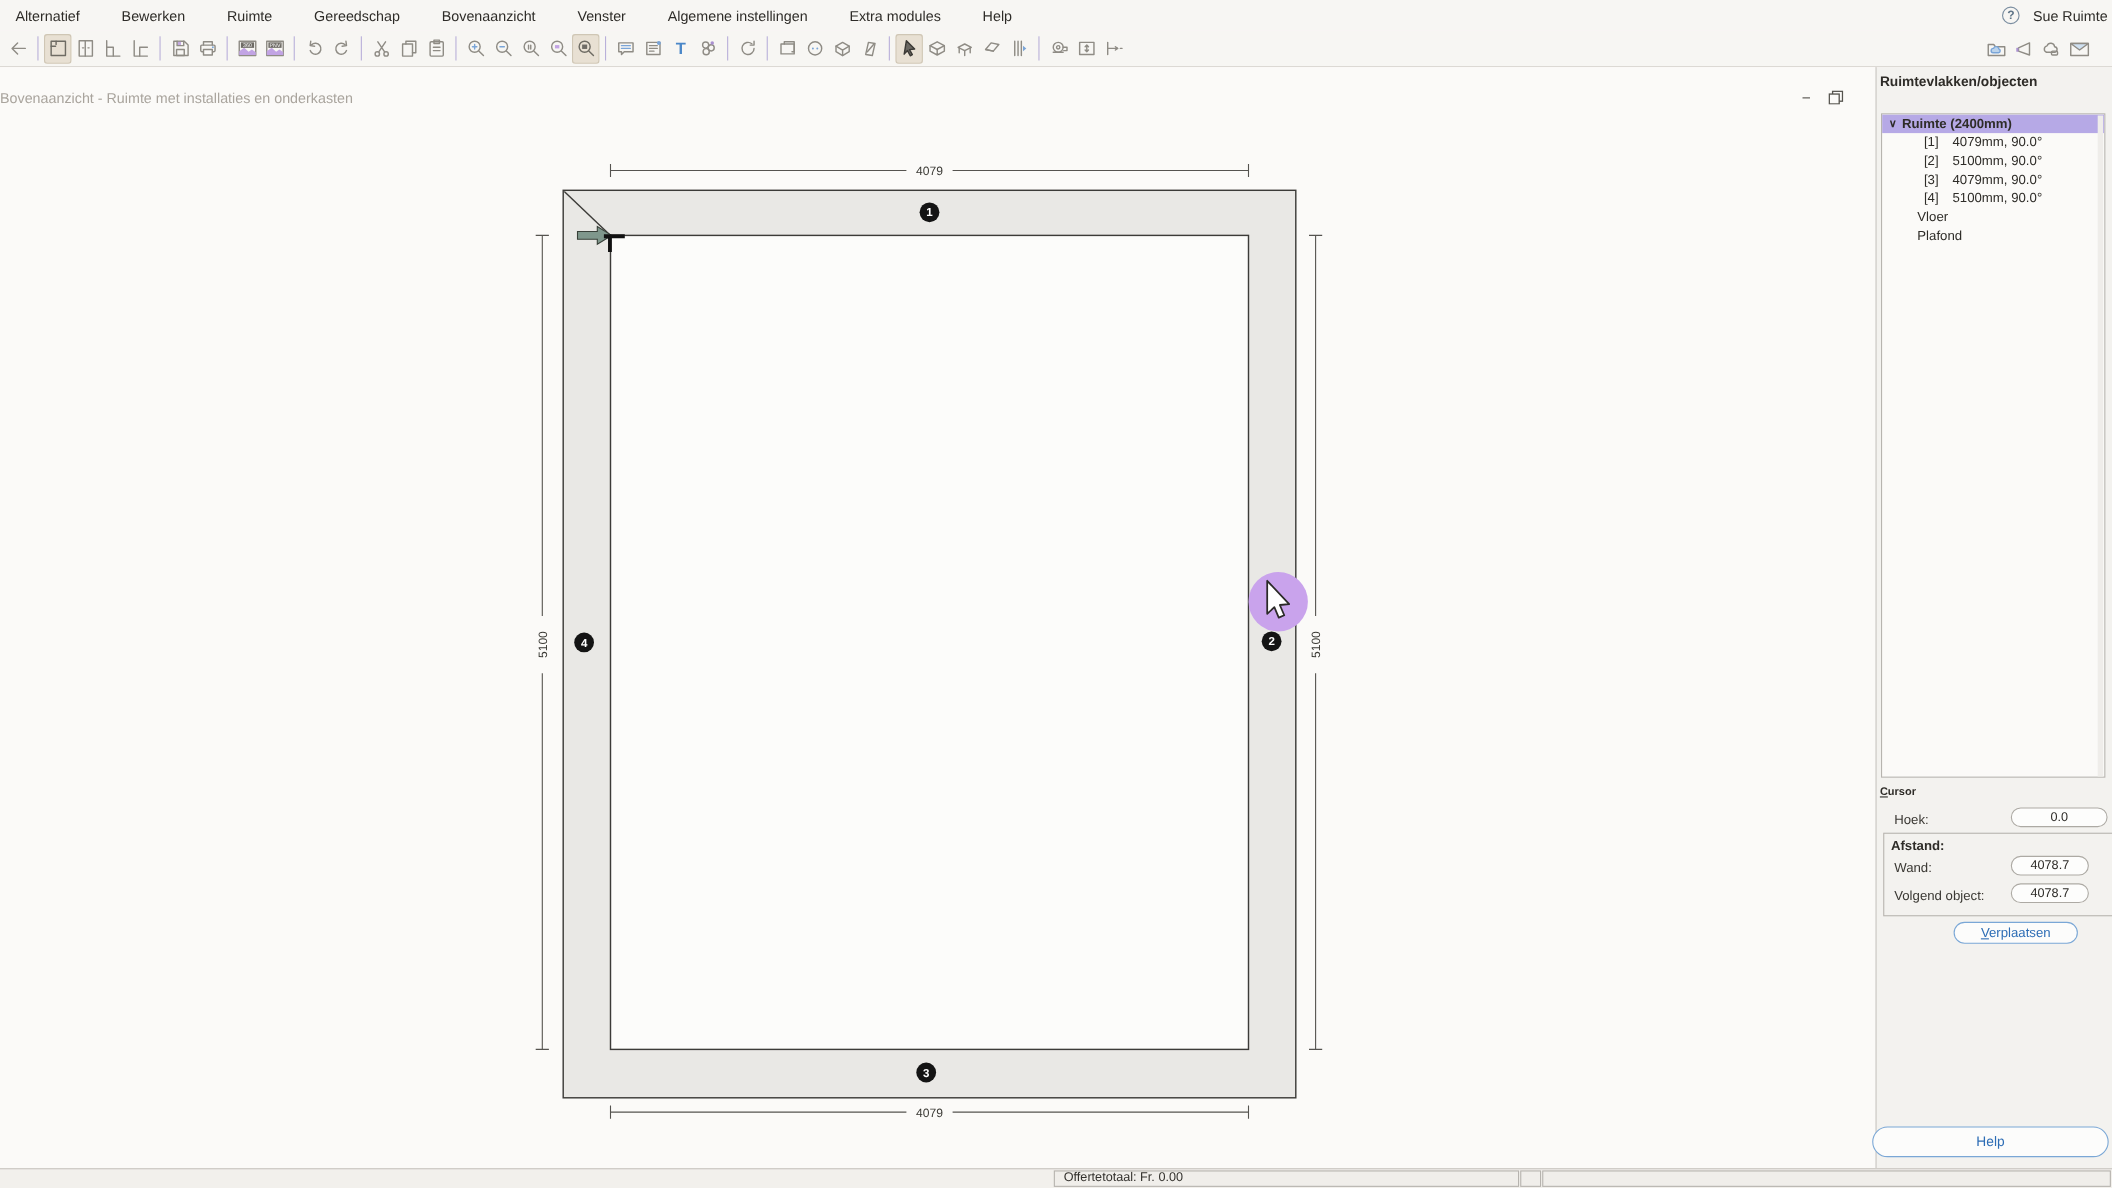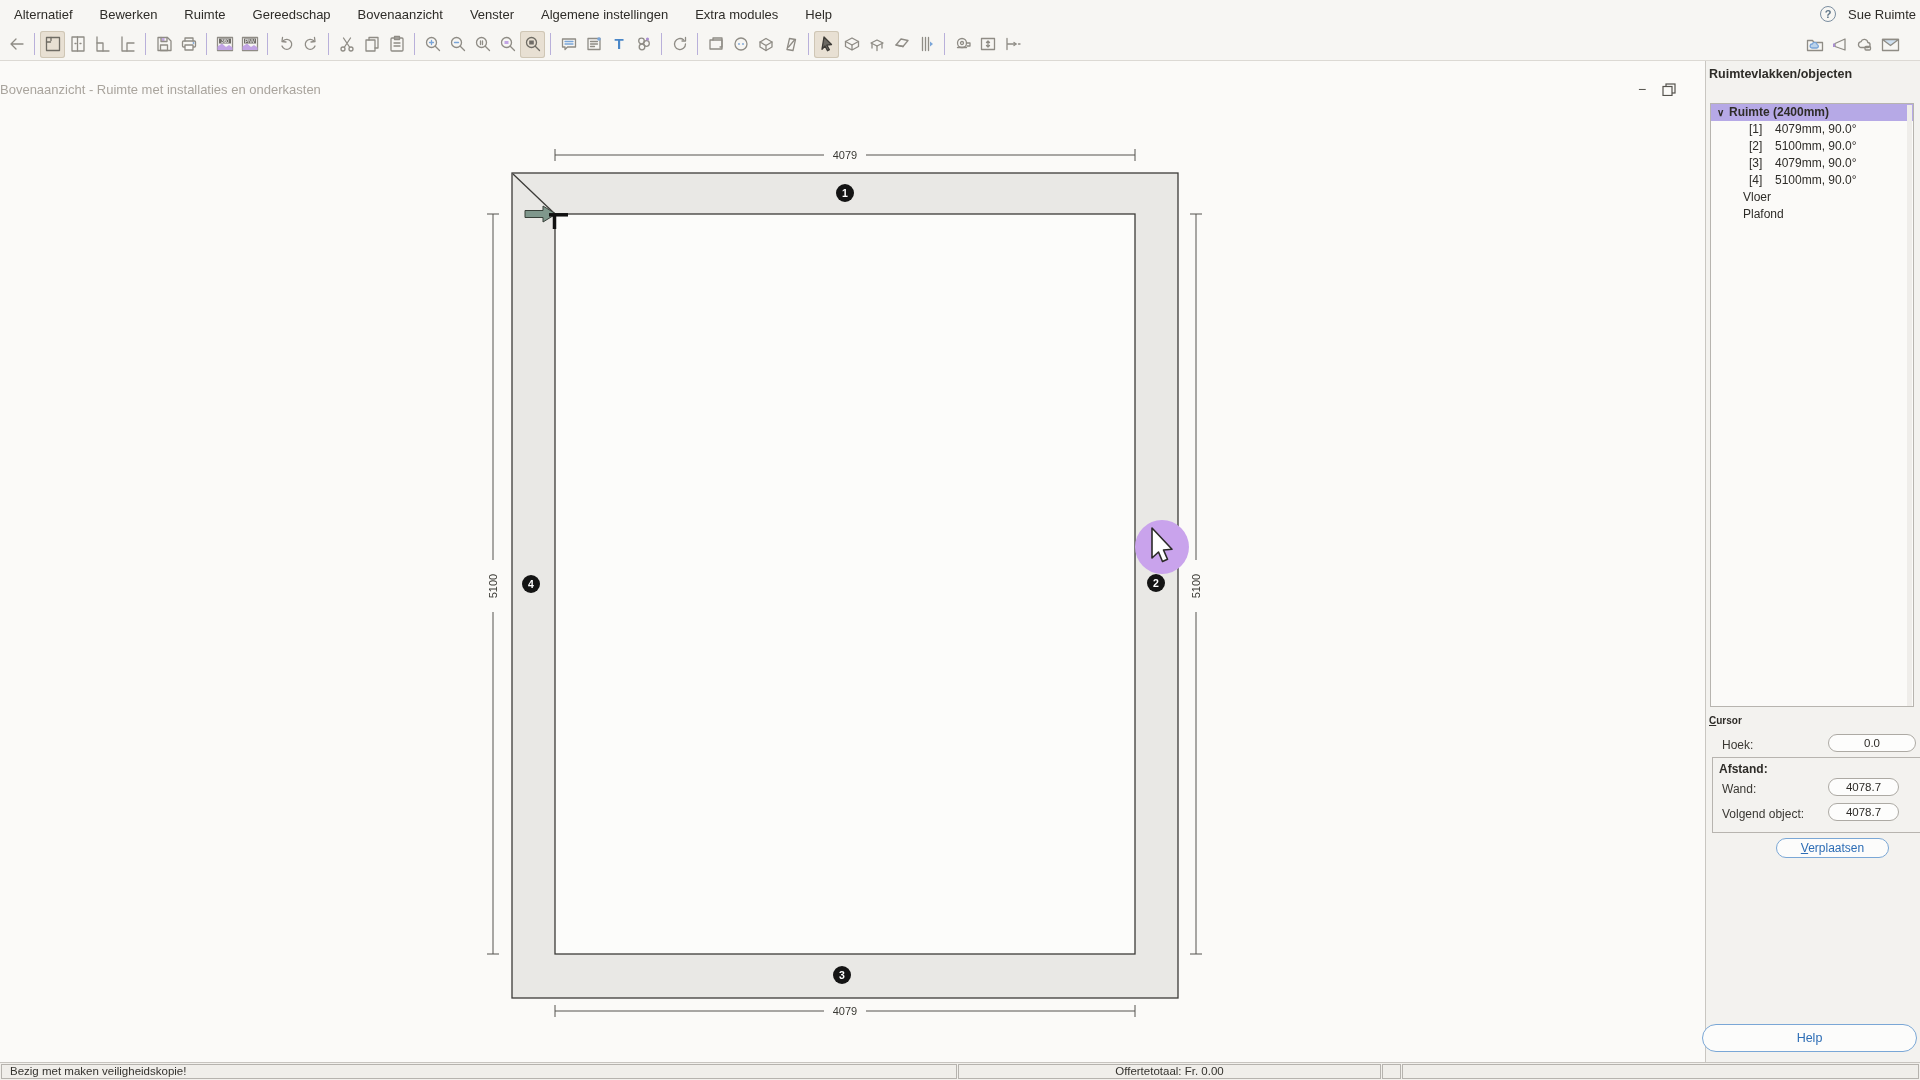--- a/index.html
+++ b/index.html
@@ -1,21 +1,21 @@
 <!DOCTYPE html>
 <html><head>
 <meta charset="utf-8">
 <style>
   * { box-sizing:border-box; margin:0; padding:0; }
   html,body { width:1920px; height:1080px; overflow:hidden; }
   body { font-family:"Liberation Sans",sans-serif; background:#fbfaf8; position:relative; color:#2e2c28; }
 
   
   .menubar { position:absolute; top:0; left:0; width:1920px; height:28px; background:#f7f6f3;
-             display:flex; align-items:center; padding-left:14px; gap:27px; font-size:13px; }
+             display:flex; align-items:center; padding-left:14px; gap:38px; font-size:13px; }
   .menu-item { white-space:nowrap; cursor:default; }
   .menubar-right { position:absolute; right:0; top:0; height:28px; display:flex; align-items:center; gap:12px; padding-right:4px; }
   .help-circle { width:16px; height:16px; border:1.4px solid #7b8ea0; border-radius:50%; color:#5f7588;
                  font-size:11px; display:flex; align-items:center; justify-content:center; font-weight:bold; }
   .username { font-size:13px; white-space:nowrap; }
 
   
   .toolbar { position:absolute; top:28px; left:0; width:1920px; height:33px; background:#f7f6f3;
              border-bottom:1px solid #dcd9d4; display:flex; align-items:center; padding-left:4px; }
   .ti { width:25px; height:27px; display:flex; align-items:center; justify-content:center;
@@ -486,17 +486,16 @@
   <div class="btn verplaatsen">
     <span class="ul">Verplaatsen</span>
   </div>
 </div>
 
 <div class="btn help-btn">
   <span>Help</span>
 </div>
 
 <div class="statusbar">
-  <div class="sbox" style="left:1px;width:956px;">Bezig met maken veiligheidskopie!</div>
-  <div class="sbox" style="left:958px;width:423px;text-align:center;">Offertetotaal: Fr. 0.00</div>
+  <div class="sbox" style="left:958px;width:423px;">Offertetotaal: Fr. 0.00</div>
   <div class="sbox" style="left:1382px;width:19px;"></div>
   <div class="sbox" style="left:1402px;width:517px;"></div>
 </div>
 
 </body></html>

